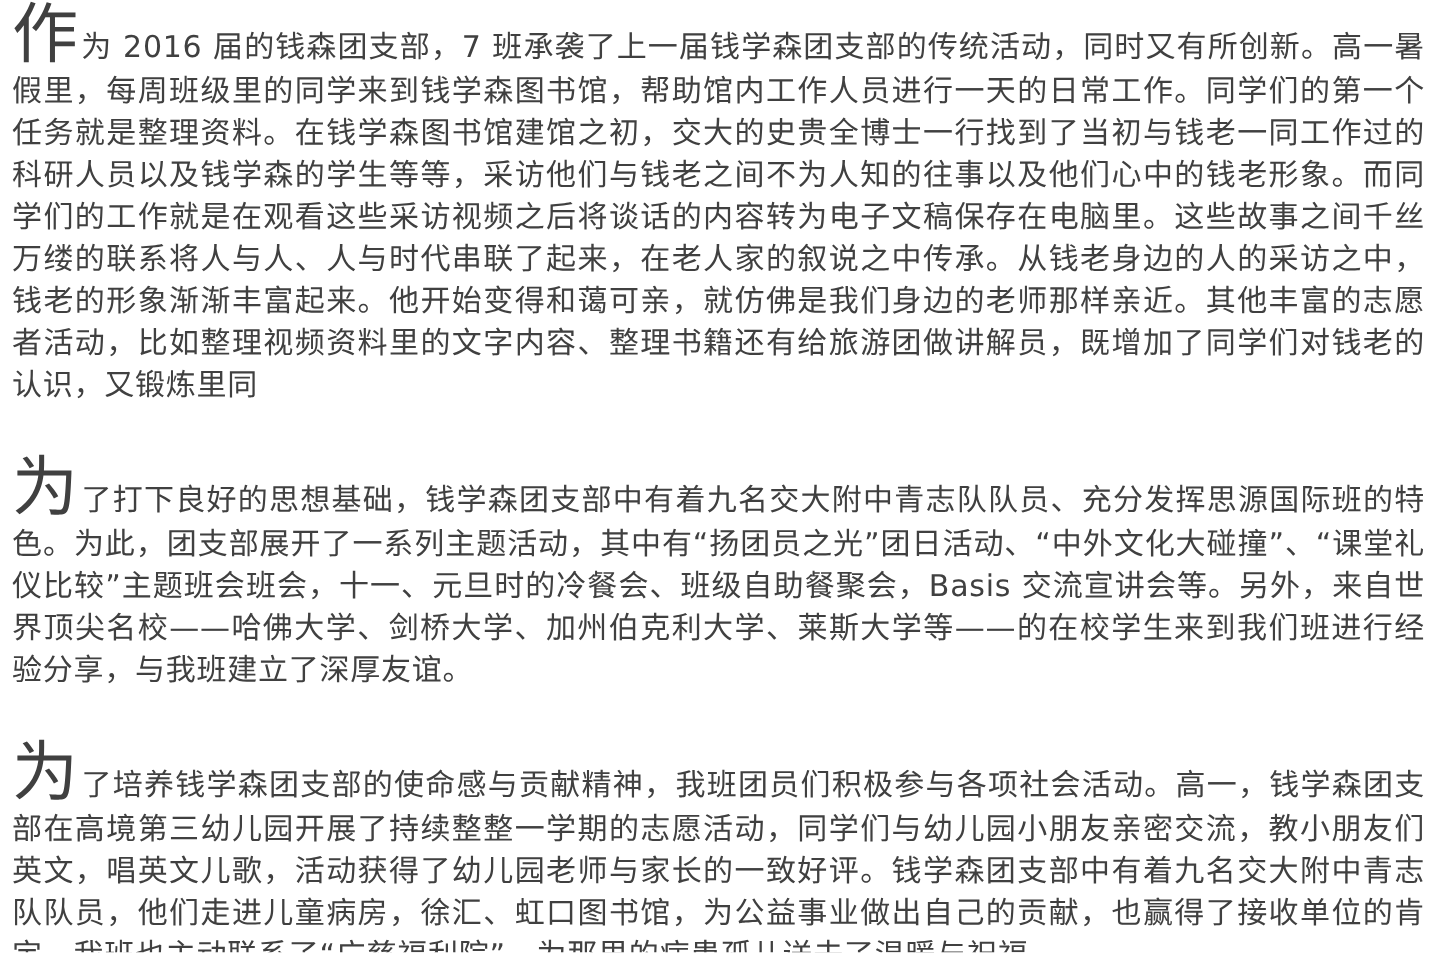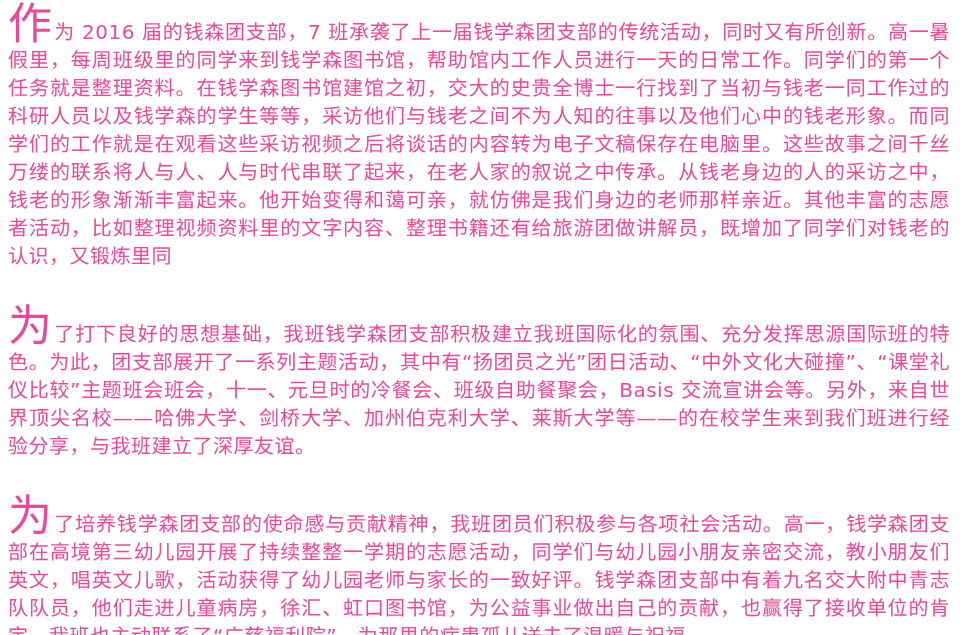--- a/index.html
+++ b/index.html
@@ -22,21 +22,21 @@
     color: #000000;
     overflow: hidden;
   }
   .para {
     margin: 0;
     font-size: 20px;
     line-height: 28px;
     letter-spacing: 0.5px;
     text-align: justify;
     text-justify: inter-character;
-    color: #ec4899;
+    color: #404040;
     word-break: break-all;
   }
   .para + .para {
     margin-top: 34px;
   }
   .dropcap {
     font-size: 44px;
     line-height: 1;
     font-weight: 500;
     vertical-align: baseline;
@@ -44,17 +44,17 @@
     padding-right: 2px;
   }
 </style>
 </head>
 <body>
 
 <div class="page">
 
   <p class="para"><span class="dropcap">作</span><span>为 2016 届的钱森团支部，7 班承袭了上一届钱学森团支部的传统活动，同时又有所创新。高一暑假里，每周班级里的同学来到钱学森图书馆，帮助馆内工作人员进行一天的日常工作。同学们的第一个任务就是整理资料。在钱学森图书馆建馆之初，交大的史贵全博士一行找到了当初与钱老一同工作过的科研人员以及钱学森的学生等等，采访他们与钱老之间不为人知的往事以及他们心中的钱老形象。而同学们的工作就是在观看这些采访视频之后将谈话的内容转为电子文稿保存在电脑里。这些故事之间千丝万缕的联系将人与人、人与时代串联了起来，在老人家的叙说之中传承。从钱老身边的人的采访之中，钱老的形象渐渐丰富起来。他开始变得和蔼可亲，就仿佛是我们身边的老师那样亲近。其他丰富的志愿者活动，比如整理视频资料里的文字内容、整理书籍还有给旅游团做讲解员，既增加了同学们对钱老的认识，又锻炼里同</span></p>
 
-  <p class="para"><span class="dropcap">为</span><span>了打下良好的思想基础，我班钱学森团支部积极建立我班国际化的氛围、充分发挥思源国际班的特色。为此，团支部展开了一系列主题活动，其中有“扬团员之光”团日活动、“中外文化大碰撞”、“课堂礼仪比较”主题班会班会，十一、元旦时的冷餐会、班级自助餐聚会，Basis 交流宣讲会等。另外，来自世界顶尖名校——哈佛大学、剑桥大学、加州伯克利大学、莱斯大学等——的在校学生来到我们班进行经验分享，与我班建立了深厚友谊。</span></p>
+  <p class="para"><span class="dropcap">为</span><span>了打下良好的思想基础，钱学森团支部中有着九名交大附中青志队队员、充分发挥思源国际班的特色。为此，团支部展开了一系列主题活动，其中有“扬团员之光”团日活动、“中外文化大碰撞”、“课堂礼仪比较”主题班会班会，十一、元旦时的冷餐会、班级自助餐聚会，Basis 交流宣讲会等。另外，来自世界顶尖名校——哈佛大学、剑桥大学、加州伯克利大学、莱斯大学等——的在校学生来到我们班进行经验分享，与我班建立了深厚友谊。</span></p>
 
   <p class="para"><span class="dropcap">为</span><span>了培养钱学森团支部的使命感与贡献精神，我班团员们积极参与各项社会活动。高一，钱学森团支部在高境第三幼儿园开展了持续整整一学期的志愿活动，同学们与幼儿园小朋友亲密交流，教小朋友们英文，唱英文儿歌，活动获得了幼儿园老师与家长的一致好评。钱学森团支部中有着九名交大附中青志队队员，他们走进儿童病房，徐汇、虹口图书馆，为公益事业做出自己的贡献，也赢得了接收单位的肯定。我班也主动联系了“广慈福利院”，为那里的病患孤儿送去了温暖与祝福。</span></p>
 
 </div>
 
 </body></html>

